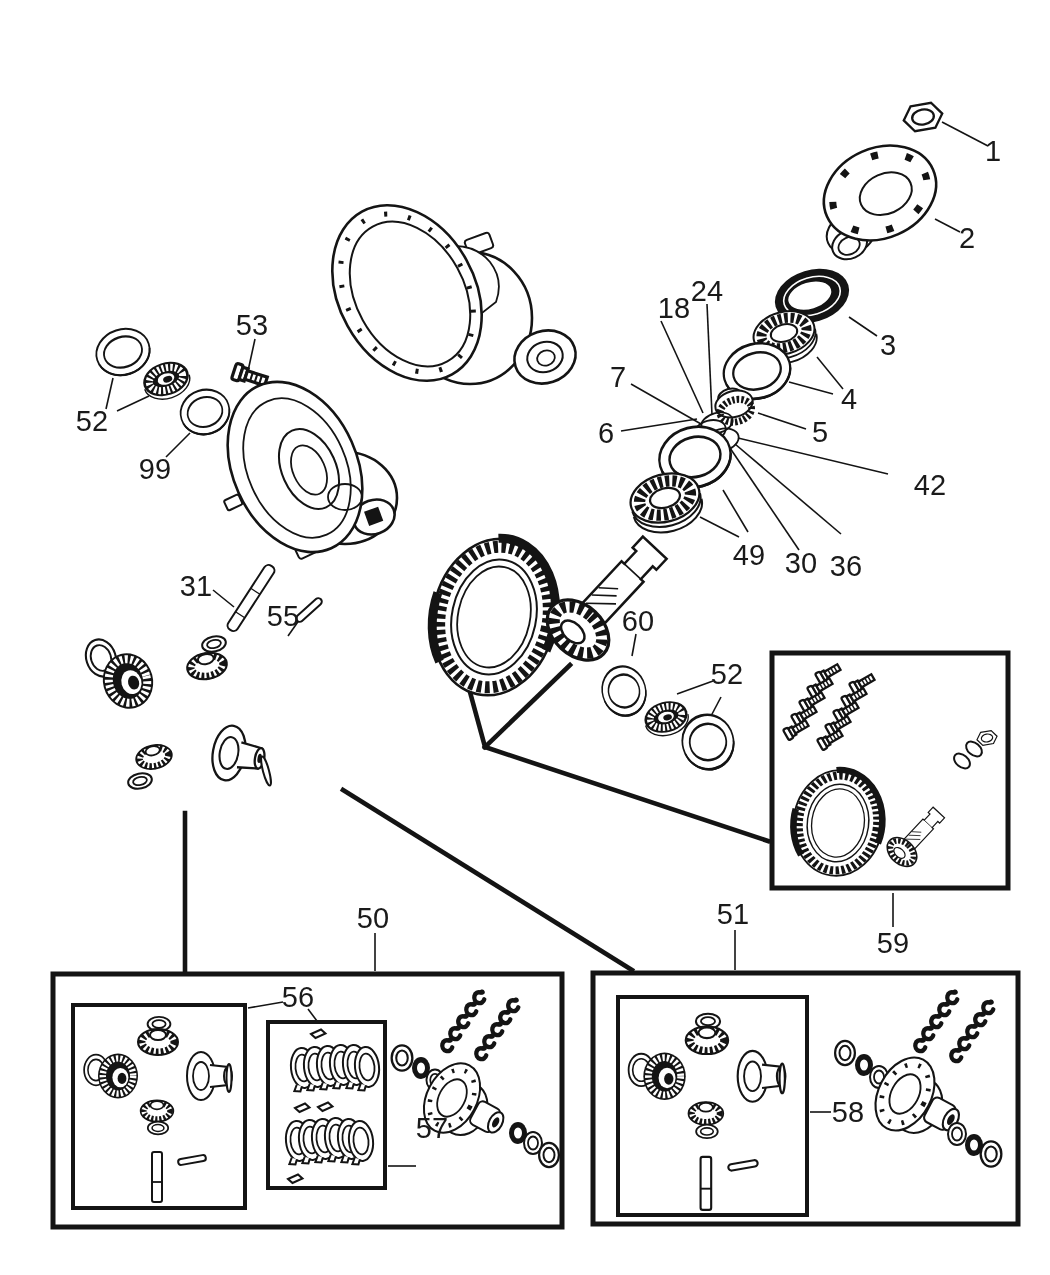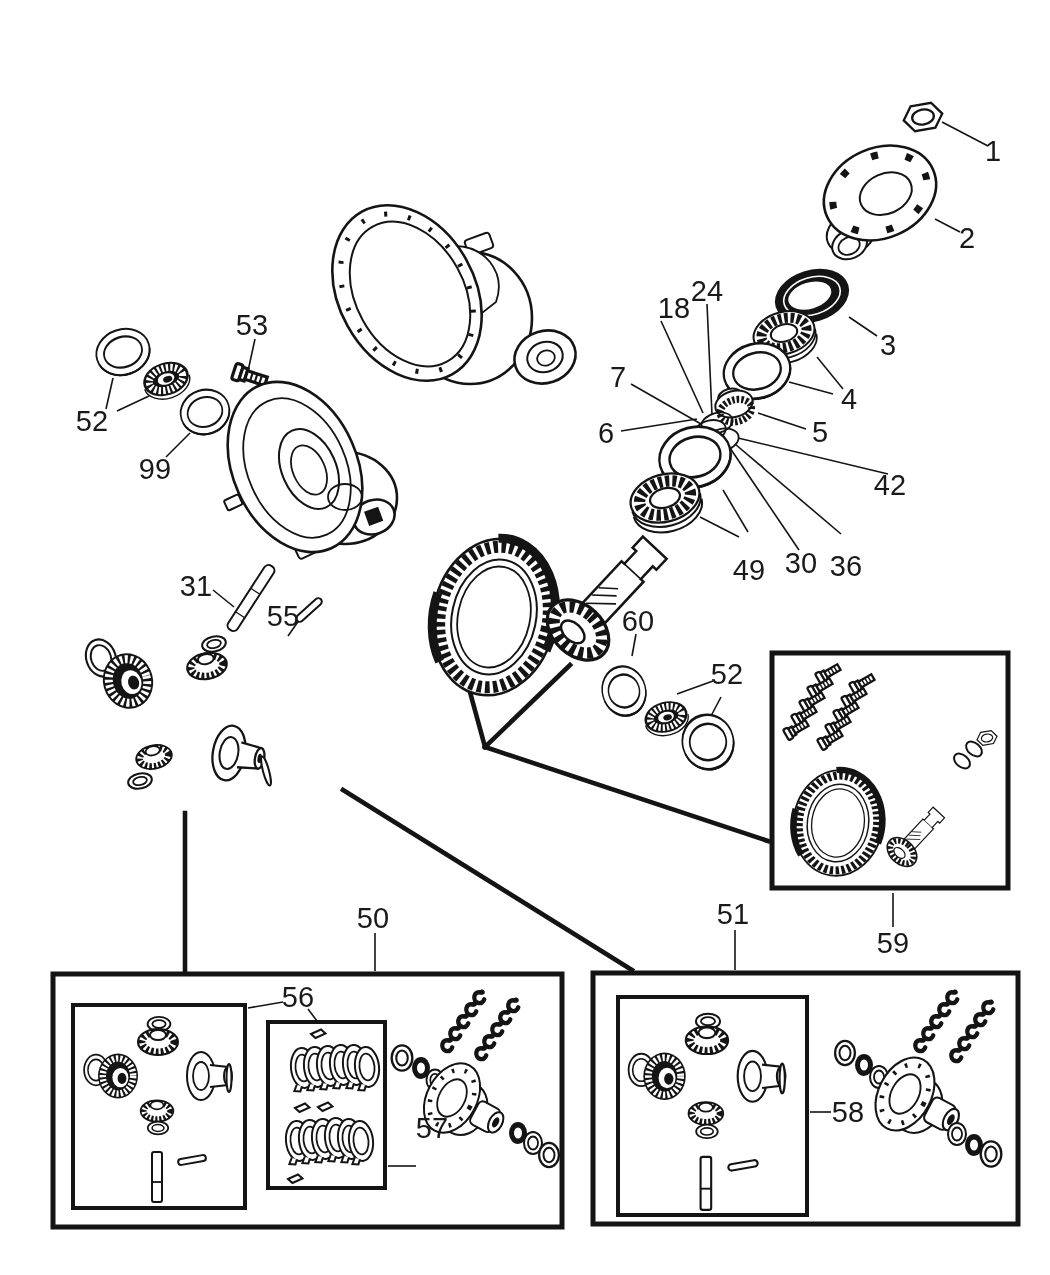--- a/index.html
+++ b/index.html
@@ -368,24 +368,24 @@
     <use href="#ringD" transform="translate(974,1145)"></use>
     <use href="#ringL" transform="translate(991,1154) scale(1.15)"></use>
   </g>
 </svg>
 
   <span class="callout" style="left:993px;top:151px">1</span>
   <span class="callout" style="left:967px;top:238px">2</span>
   <span class="callout" style="left:888px;top:345px">3</span>
   <span class="callout" style="left:849px;top:399px">4</span>
   <span class="callout" style="left:820px;top:432px">5</span>
-  <span class="callout" style="left:890px;top:485px">42</span>
+  <span class="callout" style="left:930px;top:485px">42</span>
   <span class="callout" style="left:846px;top:566px">36</span>
   <span class="callout" style="left:801px;top:563px">30</span>
-  <span class="callout" style="left:749px;top:570px">49</span>
+  <span class="callout" style="left:749px;top:555px">49</span>
   <span class="callout" style="left:674px;top:308px">18</span>
   <span class="callout" style="left:707px;top:291px">24</span>
   <span class="callout" style="left:618px;top:377px">7</span>
   <span class="callout" style="left:606px;top:433px">6</span>
   <span class="callout" style="left:252px;top:325px">53</span>
   <span class="callout" style="left:92px;top:421px">52</span>
   <span class="callout" style="left:155px;top:469px">99</span>
   <span class="callout" style="left:196px;top:586px">31</span>
   <span class="callout" style="left:283px;top:616px">55</span>
   <span class="callout" style="left:638px;top:621px">60</span>

